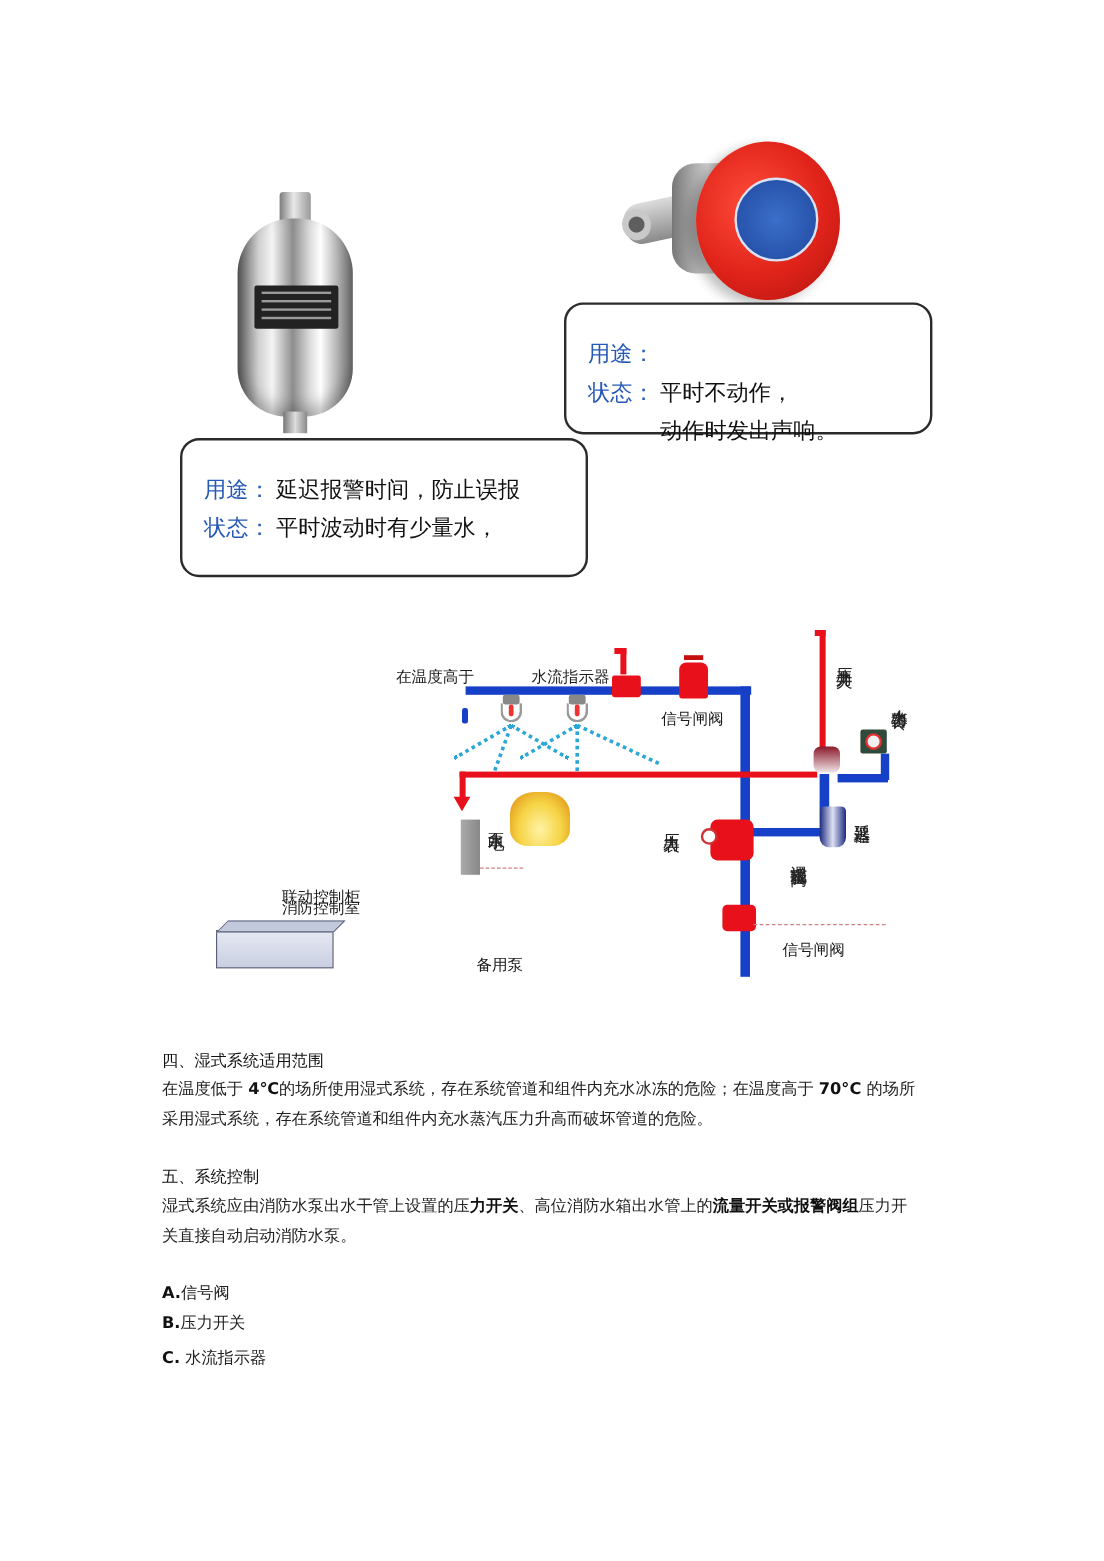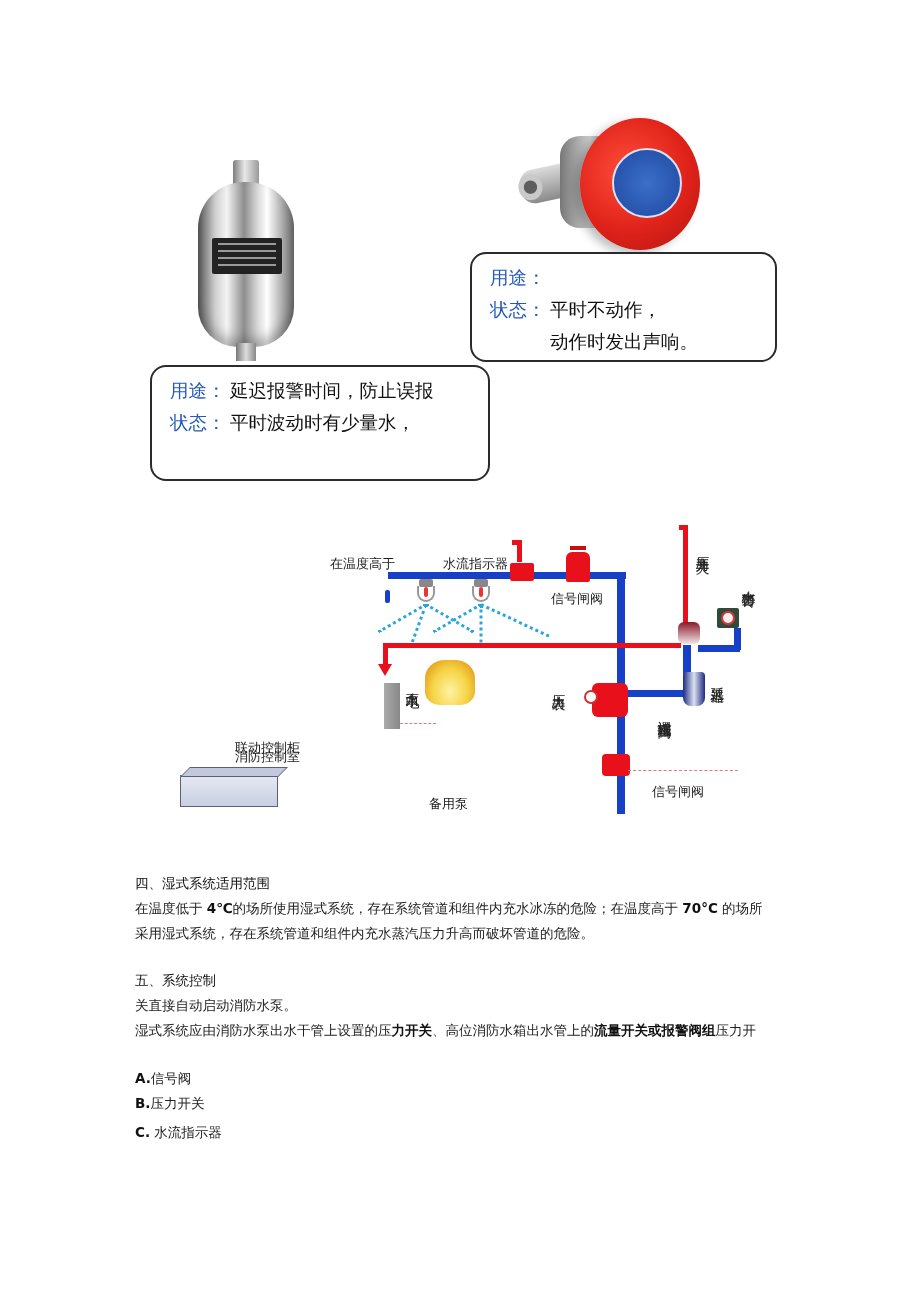--- a/index.html
+++ b/index.html
@@ -16,21 +16,21 @@
 
     
     .bell { left: 520px; top: 118px; width: 180px; height: 135px; }
     .bell .pipe { position: absolute; left: 0; top: 48px; width: 60px; height: 34px; background: linear-gradient(180deg,#dcdcdc,#8a8a8a); border-radius: 14px 4px 4px 14px; transform: rotate(-12deg); }
     .bell .pipe::before { content: ""; position: absolute; left: -2px; top: 4px; width: 24px; height: 26px; border-radius: 50%; background: radial-gradient(circle,#5e5e5e 35%,#c9c9c9 40%); }
     .bell .housing { position: absolute; left: 40px; top: 18px; width: 60px; height: 92px; background: linear-gradient(90deg,#777,#cfcfcf,#888); border-radius: 20px; }
     .bell .dome { position: absolute; left: 60px; top: 0; width: 120px; height: 132px; border-radius: 50%; background: radial-gradient(circle at 40% 40%,#ff4d3a 0%,#e0231a 55%,#b01410 100%); box-shadow: -6px 4px 10px rgba(0,0,0,.25); }
     .bell .badge { position: absolute; left: 92px; top: 30px; width: 66px; height: 66px; border-radius: 50%; background: radial-gradient(circle,#3b6fc9,#1f48a0); border: 2px solid #d8e2f4; }
 
     
-    .callout { border: 2px solid #2b2b2b; border-radius: 16px; background: #fff; padding: 8px 18px; box-sizing: border-box; font-size: 18.5px; line-height: 32px; }
+    .callout { border: 2px solid #2b2b2b; border-radius: 16px; background: #fff; padding: 26px 18px; box-sizing: border-box; font-size: 18.5px; line-height: 32px; }
     .callout .row { display: flex; }
     .callout .key { color: #2459b7; width: 60px; flex: none; }
     .callout .val { color: #111; }
     .callout-tank { left: 150px; top: 365px; width: 340px; height: 116px; }
     .callout-bell { left: 470px; top: 252px; width: 307px; height: 110px; }
     .lbl { position: absolute; font-size: 13px; color: #1a1a1a; white-space: nowrap; }
     .vlbl { position: absolute; font-size: 14px; color: #222; writing-mode: vertical-rl; text-orientation: upright; letter-spacing: 1px; }
     .pipe-b { position: absolute; background: #1640c8; }
     .pipe-r { position: absolute; background: #e8101a; }
     .spray { position: absolute; border-top: 3px dotted #2aa7d8; transform-origin: left center; width: 80px; }
@@ -154,32 +154,32 @@
   <span class="lbl" style="left:551px;top:590px;">信号闸阀</span>
   <span class="vlbl" style="left:694px;top:546px;">压力开关</span>
   <span class="vlbl" style="left:740px;top:580px;">水力警铃</span>
   <span class="vlbl" style="left:404px;top:682px;height:48px;overflow:hidden;">水泵电</span>
   <span class="vlbl" style="left:550px;top:684px;">压力表</span>
   <span class="vlbl" style="left:709px;top:676px;">延迟器</span>
   <span class="vlbl" style="left:656px;top:710px;">湿式报警阀</span>
   <span class="lbl" style="left:652px;top:783px;">信号闸阀</span>
   <span class="lbl" style="left:235px;top:748px;">消防控制室</span>
   <span class="lbl" style="left:235px;top:739px;">联动控制柜</span>
-  <span class="lbl" style="left:429px;top:795px;">备用泵</span>
+  <span class="lbl" style="left:397px;top:795px;">备用泵</span>
 </div>
 
 <div class="abs h" style="left:135px;top:875px;">四、湿式系统适用范围</div>
 <div class="abs text" style="left:135px;top:896px;width:660px;">
   <div><span>在温度低于 </span><b>4℃</b><span>的场所使用湿式系统，存在系统管道和组件内充水冰冻的危险；在温度高于 </span><b>70°C</b><span> 的场所</span></div>
   <div>采用湿式系统，存在系统管道和组件内充水蒸汽压力升高而破坏管道的危险。</div>
 </div>
 
 <div class="abs h" style="left:135px;top:972px;">五、系统控制</div>
 <div class="abs text" style="left:135px;top:993px;width:660px;">
+  <div><span>湿式系统应由消防水泵出水干管上设置的压</span><b>力开关</b><span>、高位消防水箱出水管上的</span><b>流量开关或报警阀组</b><span>压力开</span></div>
   <div>关直接自动启动消防水泵。</div>
-  <div><span>湿式系统应由消防水泵出水干管上设置的压</span><b>力开关</b><span>、高位消防水箱出水管上的</span><b>流量开关或报警阀组</b><span>压力开</span></div>
 </div>
 
 <div class="abs text" style="left:135px;top:1066px;width:660px;">
   <div><b>A.</b><span>信号阀</span></div>
   <div><b>B.</b><span>压力开关</span></div>
   <div style="margin-top:4px;"><b>C.</b><span> 水流指示器</span></div>
 </div>
 
 </body></html>

